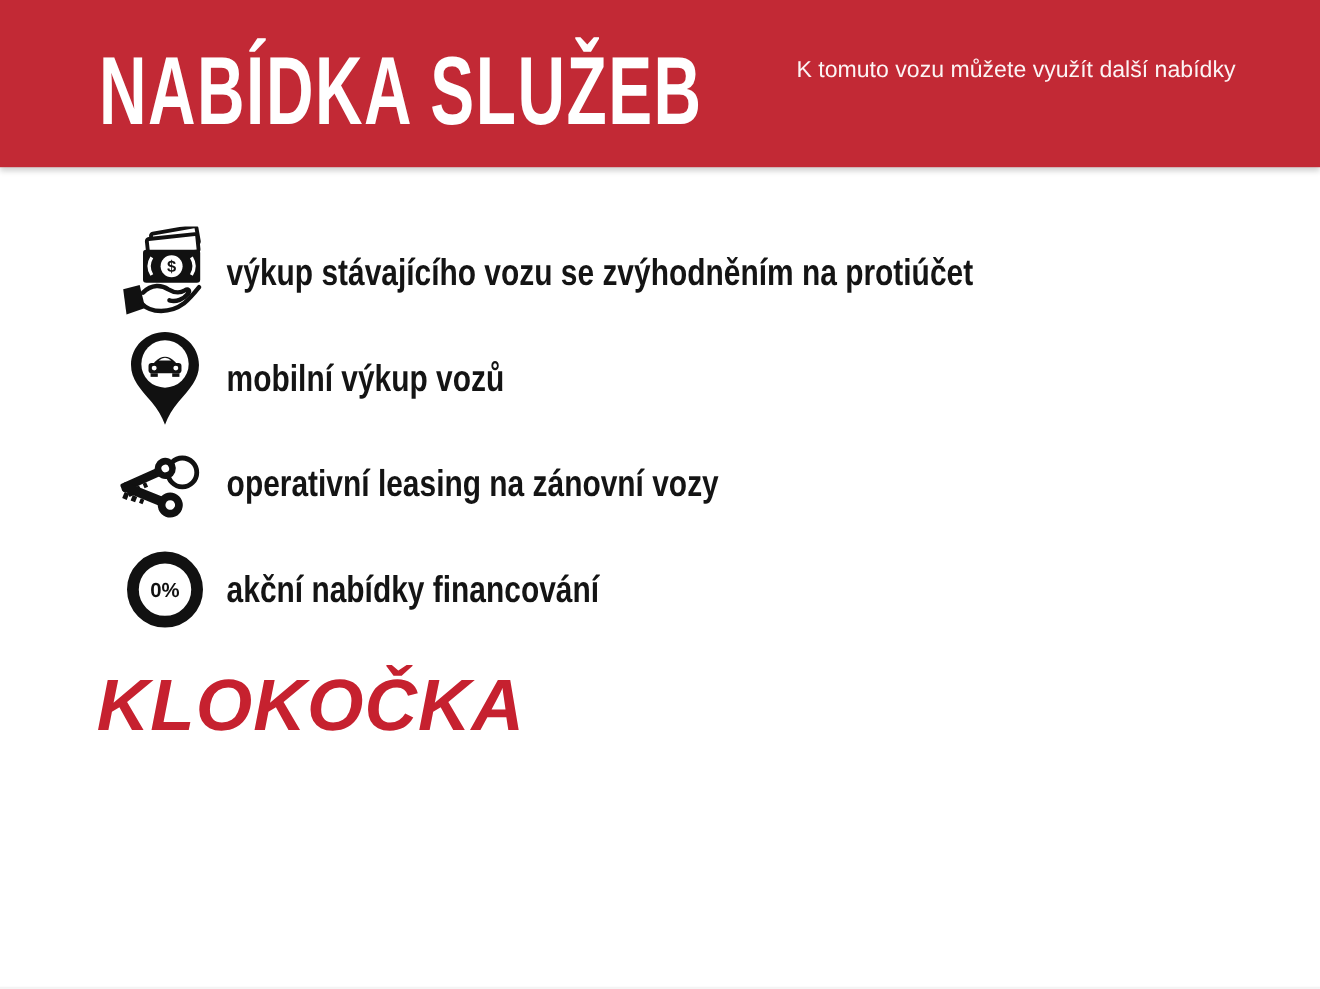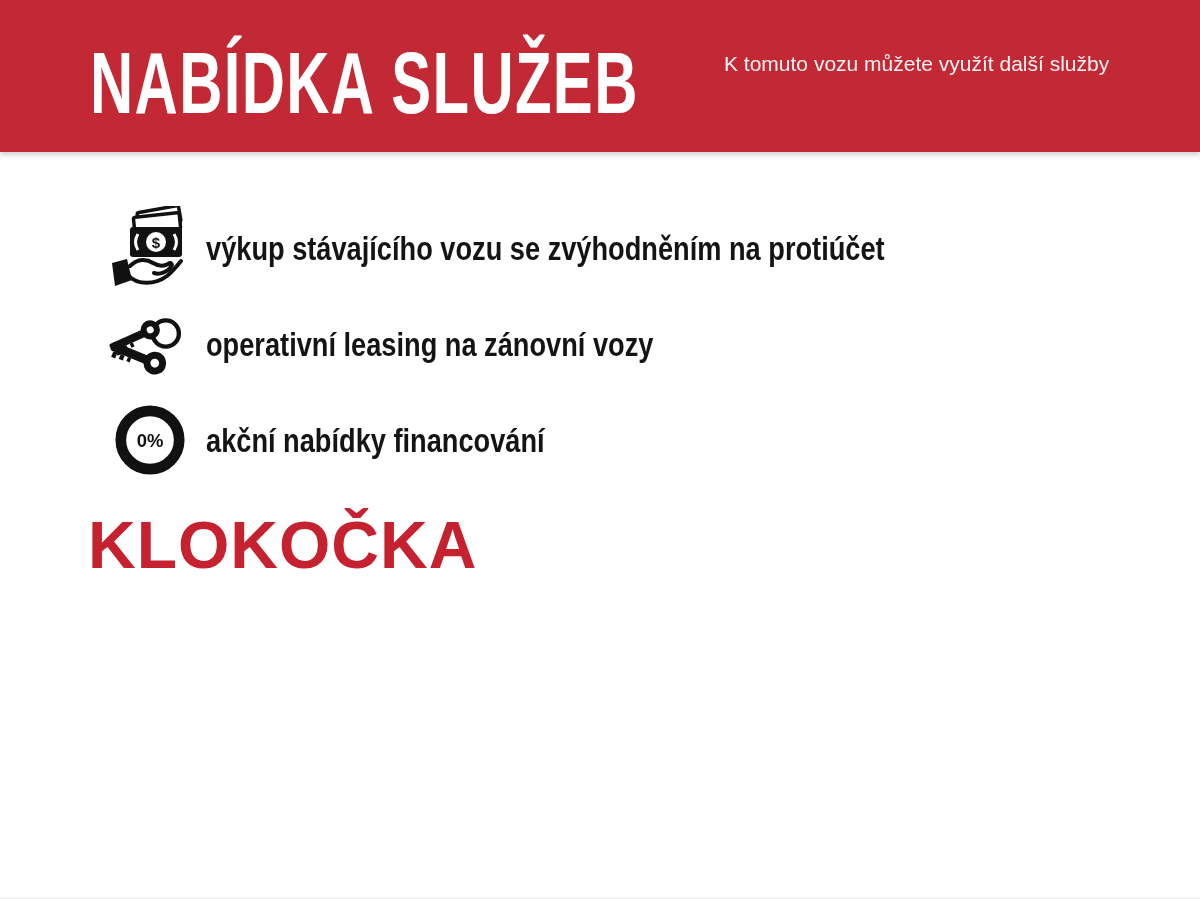--- a/index.html
+++ b/index.html
@@ -73,35 +73,36 @@
     transform-origin: left center;
     letter-spacing: 0px;
   }
 
   
   .logo {
     margin: 24px 0 0 88px;
     color: #C6212F;
     font-size: 66px;
     font-weight: bold;
+    font-style: italic;
     letter-spacing: 1px;
     line-height: 1;
     white-space: nowrap;
   }
   svg { display: block; }
 </style>
 </head>
 <body>
 
 <div class="page">
 
   <div class="banner">
     <div class="banner-title">NABÍDKA SLUŽEB</div>
     <div class="banner-subtitle">
-      <div>K tomuto vozu můžete využít další služby</div>
+      <div>K tomuto vozu můžete využít další nabídky</div>
     </div>
   </div>
 
   <div class="services">
 
     <div class="service-row">
       <span class="icon-box">
         <svg width="80" height="84" viewBox="0 0 80 84">
           <rect x="28" y="3" width="42" height="16" rx="2" fill="none" stroke="#111" stroke-width="3.5" transform="rotate(-10 49 11)"></rect>
           <rect x="24" y="9" width="46" height="16" rx="2" fill="#fff" stroke="#111" stroke-width="3.5" transform="rotate(-6 47 17)"></rect>
@@ -111,20 +112,36 @@
           <circle cx="46" cy="36" r="10" fill="#fff"></circle>
           <text x="46" y="41.5" font-size="15" font-weight="bold" fill="#111" text-anchor="middle" font-family="Liberation Sans, sans-serif">$</text>
           <polygon points="2,57 17,53 22,74 5,80" fill="#111"></polygon>
           <path d="M20,60 C28,52 37,53 43,57 C48,60 53,61 58,58 C61,56 63,58 61,61 C57,66 50,69 44,67" stroke="#111" stroke-width="4" fill="none" stroke-linecap="round"></path>
           <path d="M19,70 C27,79 45,79 57,70 C63,65 67,60 71,55" stroke="#111" stroke-width="4" fill="none" stroke-linecap="round"></path>
         </svg>
       </span>
       <span class="service-label">výkup stávajícího vozu se zvýhodněním na protiúčet</span>
     </div>
 
+    <div class="service-row">
+      <span class="icon-box">
+        <svg width="76" height="88" viewBox="0 0 80 94">
+          <path d="M40,2 C22,2 7,16 7,34 C7,48 16,57 27,70 C33,77 37,84 40,92 C43,84 47,77 53,70 C64,57 73,48 73,34 C73,16 58,2 40,2 Z" fill="#111"></path>
+          <circle cx="40" cy="33" r="23" fill="#fff"></circle>
+          <path d="M30,31 q10,-10 20,0 l2,3 l-24,0 z" fill="#111"></path>
+          <path d="M34,29.5 q6,-5 12,0 z" fill="#fff"></path>
+          <rect x="24" y="32" width="32" height="10" rx="3" fill="#111"></rect>
+          <circle cx="29.5" cy="37" r="2.4" fill="#fff"></circle>
+          <circle cx="50.5" cy="37" r="2.4" fill="#fff"></circle>
+          <rect x="26" y="42" width="7" height="3.5" fill="#111"></rect>
+          <rect x="47" y="42" width="7" height="3.5" fill="#111"></rect>
+        </svg>
+      </span>
+      <span class="service-label">mobilní výkup vozů</span>
+    </div>
 
     <div class="service-row">
       <span class="icon-box">
         <svg width="92" height="82" viewBox="0 0 96 84">
           <circle cx="66" cy="30" r="15" fill="none" stroke="#111" stroke-width="5"></circle>
           <g transform="rotate(-24 30 34)">
             <rect x="0" y="30" width="46" height="9" rx="2" fill="#111"></rect>
             <rect x="4" y="39" width="5" height="7" fill="#111"></rect>
             <rect x="13" y="39" width="5" height="6" fill="#111"></rect>
             <rect x="22" y="39" width="4" height="5" fill="#111"></rect>

